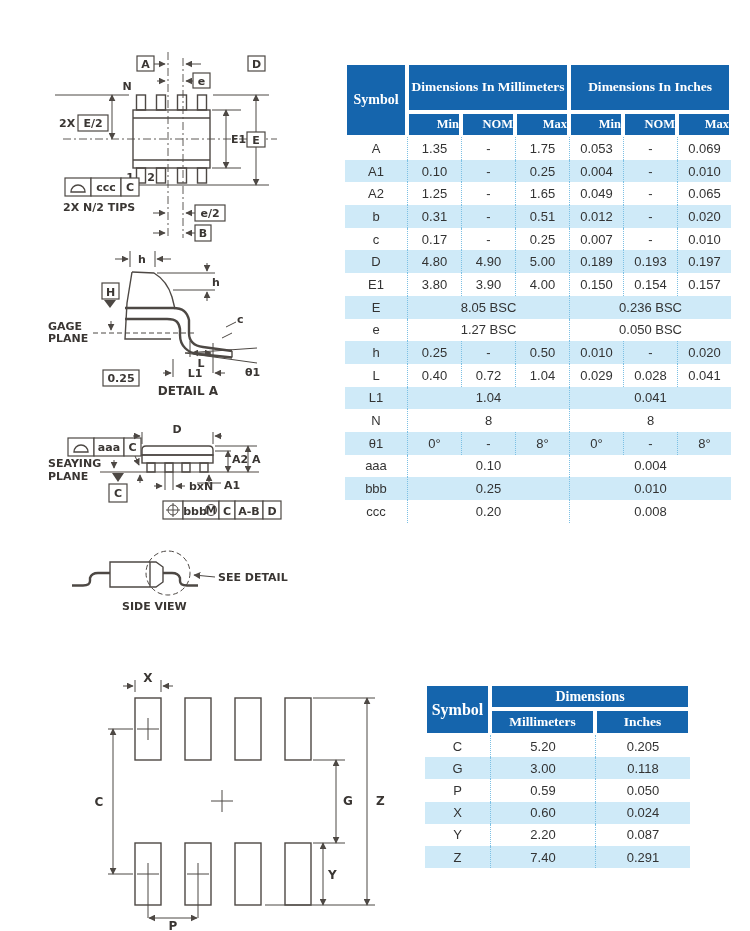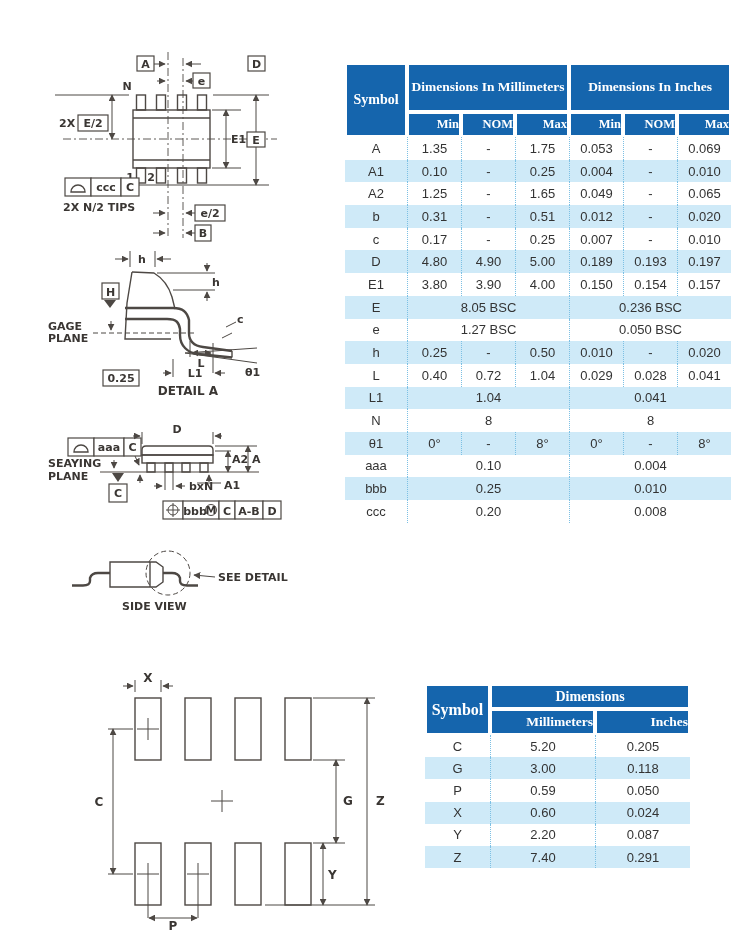--- a/index.html
+++ b/index.html
@@ -19,21 +19,21 @@
   .dim-table{position:absolute;left:345px;top:63px;width:386px;}
   .dim-table th.group{font-size:13.5px;height:45px;line-height:1.25;}
   .dim-table th.sub{font-size:12.5px;height:21px;text-align:right;}
   .dim-table th.symhead{font-size:14px;}
   tbody td{text-align:center;font-size:13px;color:#333;height:22.7px;padding:0;
            font-family:"Liberation Sans",sans-serif;}
   tbody tr:nth-child(even){background:#cfeaf8;}
   tbody td + td{border-left:1.6px dotted #7cc0e4;}
   .land-table{position:absolute;left:425px;top:684px;width:265px;}
   .land-table th.group{font-size:14px;height:21px;}
-  .land-table th.sub{font-size:13.5px;height:22px;text-align:right;}
+  .land-table th.sub{font-size:13.5px;height:22px;}
   .land-table tbody td{height:22.2px;}
   
   .draw{position:absolute;}
   svg .ln{stroke:#4d4844;stroke-width:1.4;fill:none;}
   svg .thk{stroke:#4d4844;stroke-width:2.4;fill:none;}
   svg .dim{stroke:#4d4844;stroke-width:1;fill:none;}
   svg .gray{stroke:#8a8580;stroke-width:1.3;fill:none;}
   svg .cl{stroke:#4d4844;stroke-width:0.9;stroke-dasharray:8 3 2 3;fill:none;}
   svg .dash{stroke:#4d4844;stroke-width:1;stroke-dasharray:5 3;fill:none;}
   svg .box{fill:#fff;stroke:#4d4844;stroke-width:1.2;}

